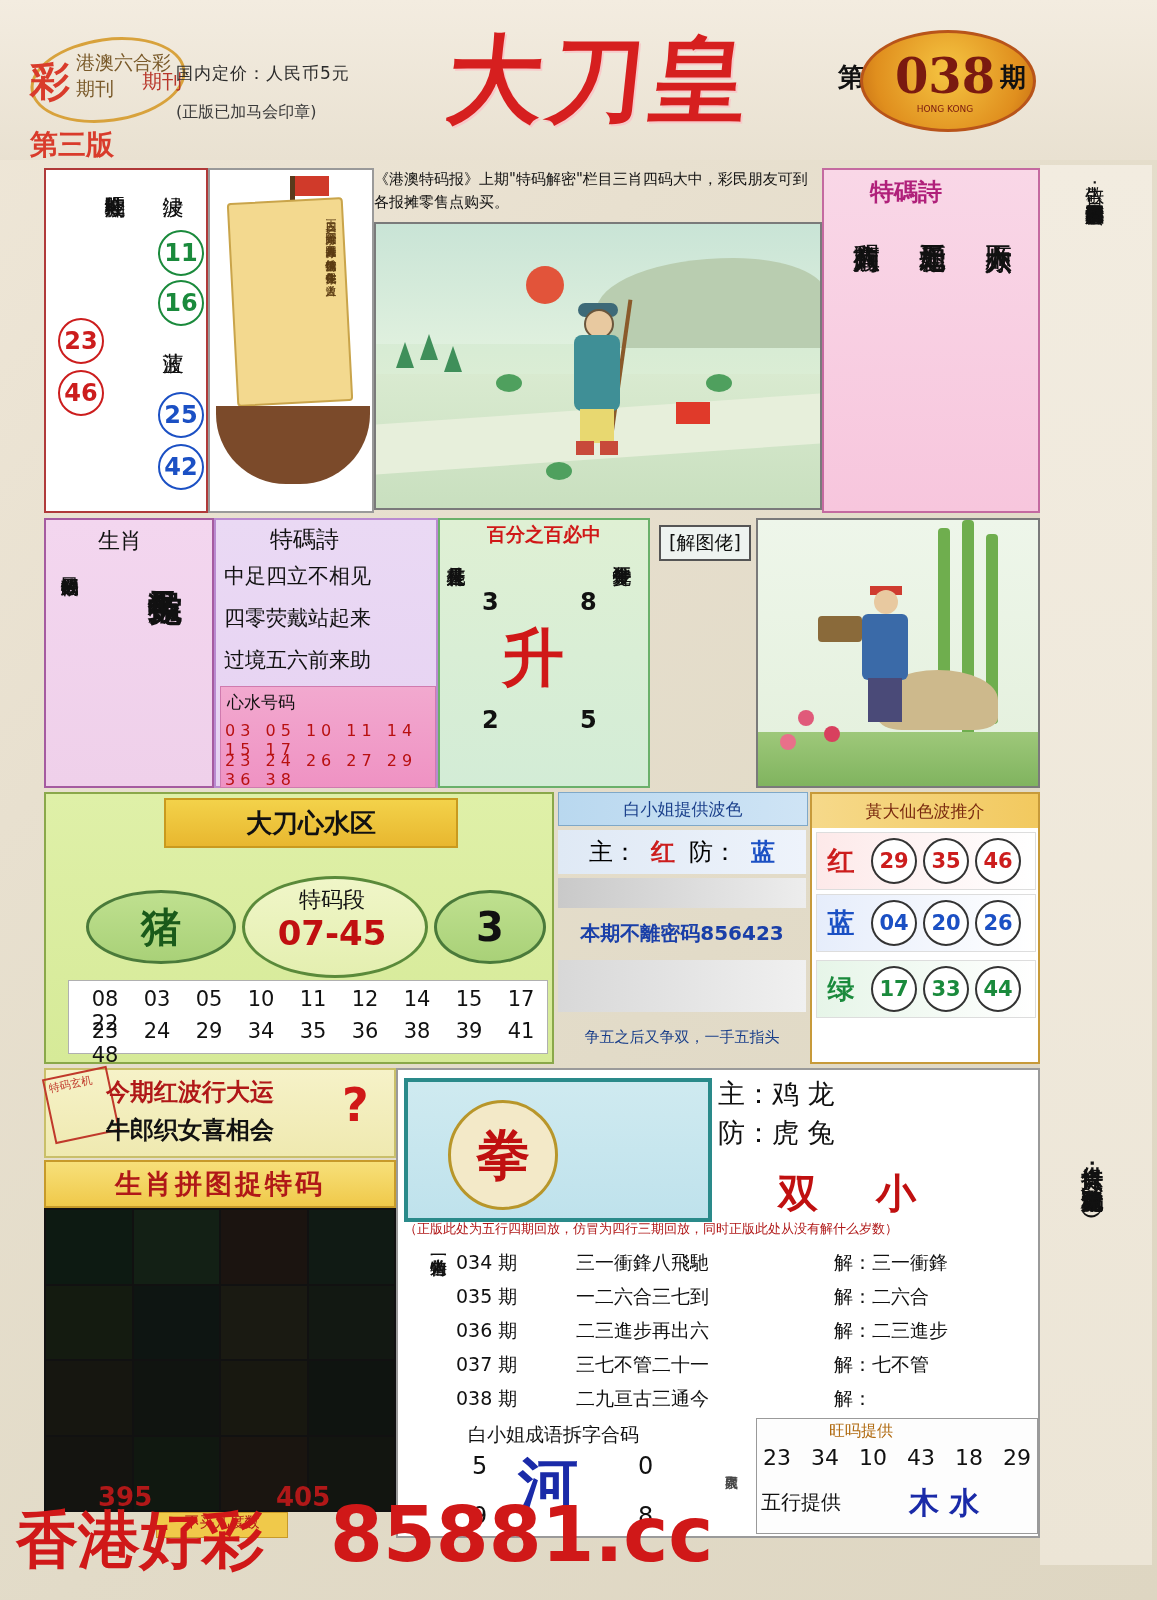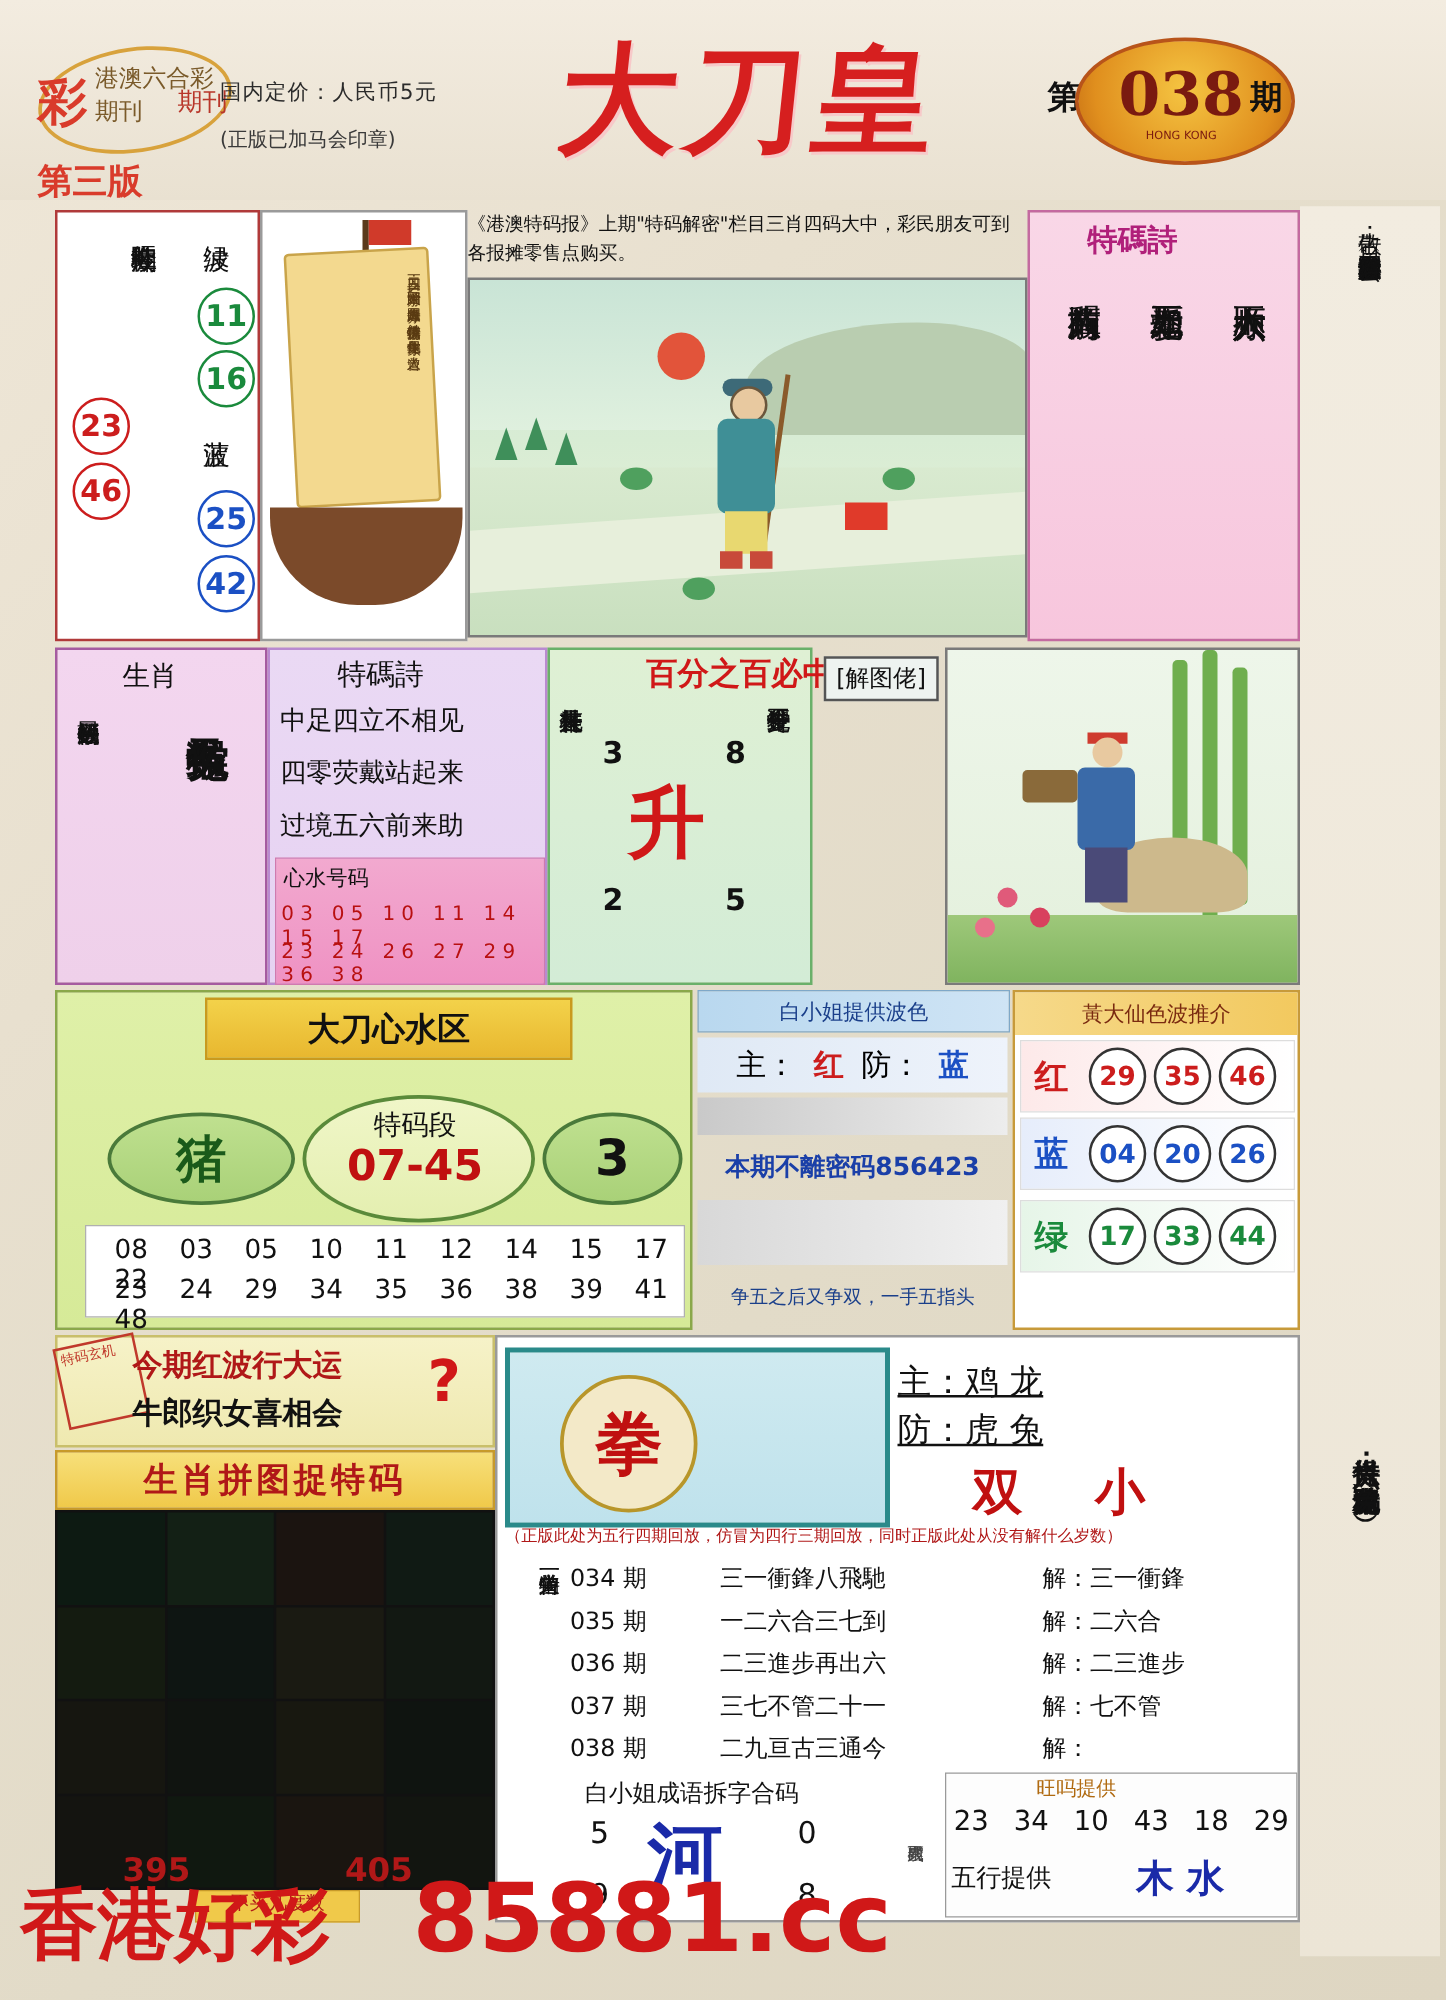--- a/index.html
+++ b/index.html
@@ -93,21 +93,21 @@
      background:linear-gradient(180deg,#ead9f4,#e6d2f2);}
   #poem2 .hd{position:absolute;left:54px;top:4px;font-size:23px;color:#111;}
   #poem2 .ln{position:absolute;left:8px;font-size:21px;color:#111;}
   #poem2 .nums{position:absolute;left:4px;top:166px;width:214px;height:100px;
      background:linear-gradient(180deg,#f2a9cf,#ef92c3);border:1px solid #d07aae;}
   #poem2 .nums .lbl{position:absolute;left:6px;top:4px;font-size:17px;color:#111;}
   #poem2 .nrow{position:absolute;left:4px;font-size:16px;color:#b81010;letter-spacing:5px;}
 
   #hundred{left:438px;top:518px;width:212px;height:270px;border:2px solid #6ab06a;
      background:linear-gradient(180deg,#dff0d4,#d3ecd6);}
-  #hundred .hd{position:absolute;left:0;top:2px;width:208px;text-align:center;font-size:25px;color:#d01818;font-weight:bold;padding-left:48px;}
+  #hundred .hd{position:absolute;left:0;top:2px;width:208px;text-align:center;font-size:19px;color:#d01818;font-weight:bold;}
   #hundred .sheng{position:absolute;left:62px;top:96px;font-size:62px;color:#d01818;font-weight:bold;font-family:"DejaVu Serif",serif;}
   #hundred .v{position:absolute;font-size:19px;color:#111;line-height:1.1;}
   #hundred .n{position:absolute;font-size:24px;color:#111;font-weight:bold;}
 
   #jiett{left:650px;top:518px;width:110px;height:50px;}
   #jiett .b{border:2px solid #555;background:#eef3f0;padding:3px 8px;font-size:19px;color:#111;}
   #pic2{left:756px;top:518px;width:284px;height:270px;border:2px solid #7a7a7a;overflow:hidden;
      background:linear-gradient(180deg,#eef6ea,#e3f0dc);}
   #pic2 .bamboo{position:absolute;top:8px;width:12px;height:200px;background:#6fae4e;border-radius:4px;}
   #pic2 .rock{position:absolute;left:120px;top:150px;width:120px;height:60px;background:#cdb98c;border-radius:50% 50% 20% 20%;}
@@ -171,21 +171,21 @@
      grid-template-columns:repeat(4,1fr);grid-template-rows:repeat(4,1fr);gap:2px;padding:2px;}
   .pcell{background:#1a1a1a;position:relative;overflow:hidden;}
   #botnums{position:absolute;left:0;top:444px;width:348px;height:26px;}
   #botnums .lab{position:absolute;left:112px;top:0;width:130px;height:24px;background:#f0c94a;border:1px solid #c79a2a;
      text-align:center;font-size:15px;color:#b01818;}
 
   #right4{left:396px;top:1068px;width:644px;height:470px;border:2px solid #9a9a9a;background:#fff;}
   #quanbox{position:absolute;left:6px;top:8px;width:300px;height:136px;border:4px solid #2a8a8a;background:linear-gradient(180deg,#cfeaf0,#bfe2ec);}
   #quan{position:absolute;left:40px;top:18px;width:104px;height:104px;border-radius:50%;background:#f3e9c8;border:3px solid #b8962a;
      display:flex;align-items:center;justify-content:center;font-size:54px;color:#c01010;font-weight:bold;}
-  #zhufang{position:absolute;left:320px;top:16px;width:318px;font-size:27px;color:#111;line-height:1.45;text-decoration:underline;}
+  #zhufang{position:absolute;left:320px;top:4px;width:318px;font-size:27px;color:#111;line-height:1.45;}
   #shuangxiao{position:absolute;left:380px;top:96px;font-size:40px;color:#c01010;font-weight:bold;letter-spacing:22px;}
   #note2{position:absolute;left:6px;top:150px;width:632px;font-size:13px;color:#b01818;}
   #vcol{position:absolute;left:10px;top:176px;width:40px;font-size:17px;color:#111;line-height:1.1;}
   .hrow{position:absolute;left:58px;width:574px;height:30px;font-size:19px;color:#111;}
   .hrow .q{position:absolute;left:0;}
   .hrow .a{position:absolute;left:120px;}
   .hrow .j{position:absolute;left:342px;margin-left:36px;}
   #bxhdr{position:absolute;left:70px;top:352px;font-size:19px;color:#111;}
   #hechar{position:absolute;left:120px;top:376px;font-size:60px;color:#1a2aa8;font-weight:bold;font-family:"DejaVu Serif",serif;}
   #hn1{position:absolute;left:74px;top:382px;font-size:24px;color:#111;}

